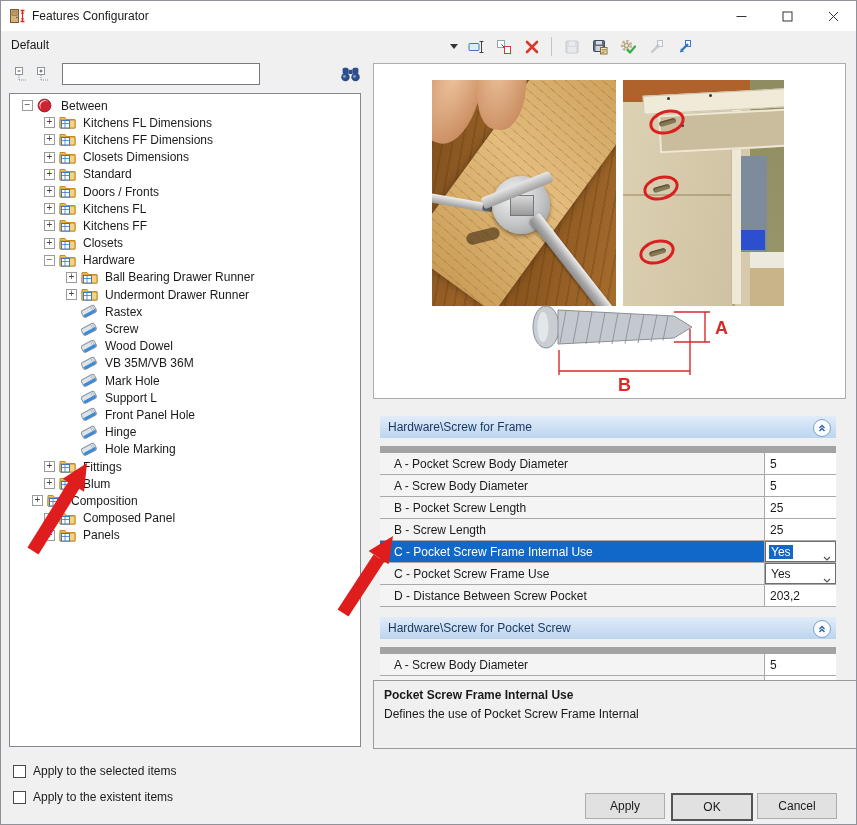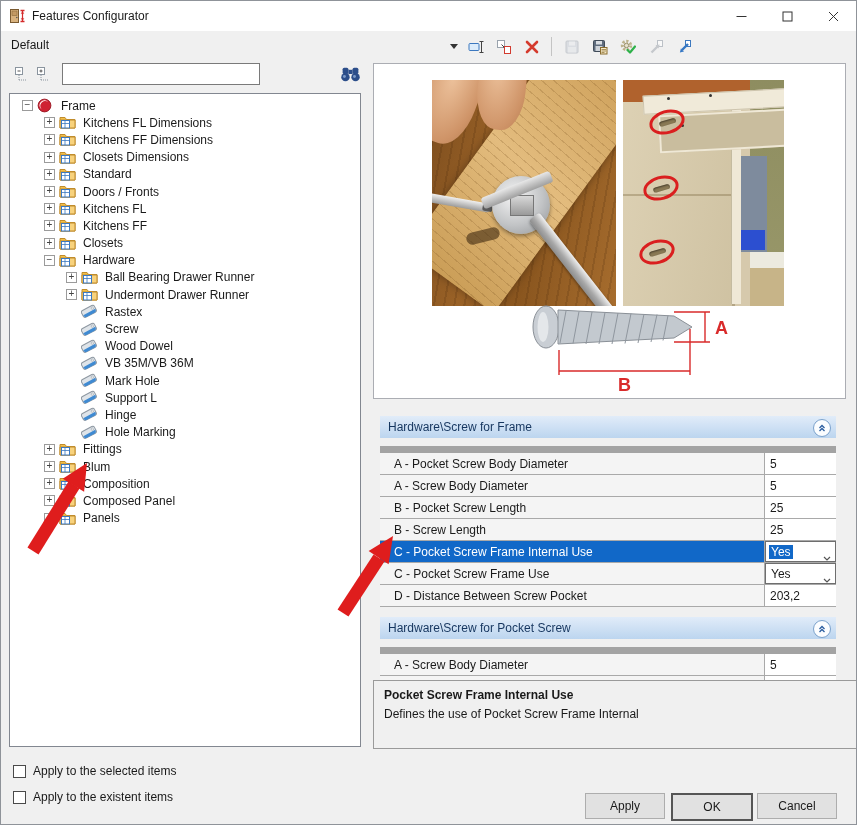--- a/index.html
+++ b/index.html
@@ -219,21 +219,21 @@
 
   <div class="treepanel" id="tree">
       <div class="trow" style="padding-left: 12px;">
         <span class="expander">−</span>
         <span class="ticon">
           <svg viewBox="0 0 16 16" width="15" height="15">
             <circle cx="8" cy="8" r="6.8" fill="#cf2232" stroke="#9a1623"></circle>
             <path d="M5.2 12.2A5.2 5.2 0 1 1 12 4.6A4 4 0 1 0 5.2 12.2Z" fill="#fff"></path>
           </svg>
         </span>
-        <span class="tlabel">Frame</span>
+        <span class="tlabel">Between</span>
       </div>
       <div class="trow" style="padding-left: 34px;">
         <span class="expander">+</span>
         <span class="ticon">
           <svg viewBox="0 0 17 14" width="17" height="14">
             <path d="M1 2.5h5l1.5 2H16v8.5H1z" fill="#f3c04a" stroke="#c08c2c"></path>
             <path d="M1 5h15v8H1z" fill="#f8d27c" stroke="#c08c2c"></path>
             <rect x="2.5" y="5.5" width="8" height="7.5" fill="#fff" stroke="#3b79c2"></rect>
             <path d="M2.5 8.5h8M6 5.5v7.5" stroke="#3b79c2" stroke-width=".8"></path>
           </svg>
@@ -442,20 +442,33 @@
         <span class="exp-spacer"></span>
         <span class="ticon">
           <svg viewBox="0 0 16 14" width="16" height="14">
             <g transform="rotate(-28 8 7)">
               <rect x="0.5" y="3.5" width="14.5" height="7.5" rx="2" fill="#dfe4e9" stroke="#8d97a1"></rect>
               <path d="M1 8h13.5v1a2 2 0 0 1-2 2H3a2 2 0 0 1-2-2z" fill="#3f8ad2"></path>
               <circle cx="12.2" cy="6" r="1.1" fill="#fff" stroke="#8d97a1" stroke-width=".6"></circle>
             </g>
           </svg>
         </span>
+        <span class="tlabel">Front Panel Hole</span>
+      </div>
+      <div class="trow" style="padding-left: 56px;">
+        <span class="exp-spacer"></span>
+        <span class="ticon">
+          <svg viewBox="0 0 16 14" width="16" height="14">
+            <g transform="rotate(-28 8 7)">
+              <rect x="0.5" y="3.5" width="14.5" height="7.5" rx="2" fill="#dfe4e9" stroke="#8d97a1"></rect>
+              <path d="M1 8h13.5v1a2 2 0 0 1-2 2H3a2 2 0 0 1-2-2z" fill="#3f8ad2"></path>
+              <circle cx="12.2" cy="6" r="1.1" fill="#fff" stroke="#8d97a1" stroke-width=".6"></circle>
+            </g>
+          </svg>
+        </span>
         <span class="tlabel">Hinge</span>
       </div>
       <div class="trow" style="padding-left: 56px;">
         <span class="exp-spacer"></span>
         <span class="ticon">
           <svg viewBox="0 0 16 14" width="16" height="14">
             <g transform="rotate(-28 8 7)">
               <rect x="0.5" y="3.5" width="14.5" height="7.5" rx="2" fill="#dfe4e9" stroke="#8d97a1"></rect>
               <path d="M1 8h13.5v1a2 2 0 0 1-2 2H3a2 2 0 0 1-2-2z" fill="#3f8ad2"></path>
               <circle cx="12.2" cy="6" r="1.1" fill="#fff" stroke="#8d97a1" stroke-width=".6"></circle>
@@ -481,21 +494,21 @@
         <span class="ticon">
           <svg viewBox="0 0 17 14" width="17" height="14">
             <path d="M1 2.5h5l1.5 2H16v8.5H1z" fill="#f3c04a" stroke="#c08c2c"></path>
             <path d="M1 5h15v8H1z" fill="#f8d27c" stroke="#c08c2c"></path>
             <rect x="2.5" y="5.5" width="8" height="7.5" fill="#fff" stroke="#3b79c2"></rect>
             <path d="M2.5 8.5h8M6 5.5v7.5" stroke="#3b79c2" stroke-width=".8"></path>
           </svg>
         </span>
         <span class="tlabel">Blum</span>
       </div>
-      <div class="trow" style="padding-left: 34px;">
+      <div class="trow" style="padding-left: 22px;">
         <span class="expander">+</span>
         <span class="ticon">
           <svg viewBox="0 0 17 14" width="17" height="14">
             <path d="M1 2.5h5l1.5 2H16v8.5H1z" fill="#f3c04a" stroke="#c08c2c"></path>
             <path d="M1 5h15v8H1z" fill="#f8d27c" stroke="#c08c2c"></path>
             <rect x="2.5" y="5.5" width="8" height="7.5" fill="#fff" stroke="#3b79c2"></rect>
             <path d="M2.5 8.5h8M6 5.5v7.5" stroke="#3b79c2" stroke-width=".8"></path>
           </svg>
         </span>
         <span class="tlabel">Composition</span>

